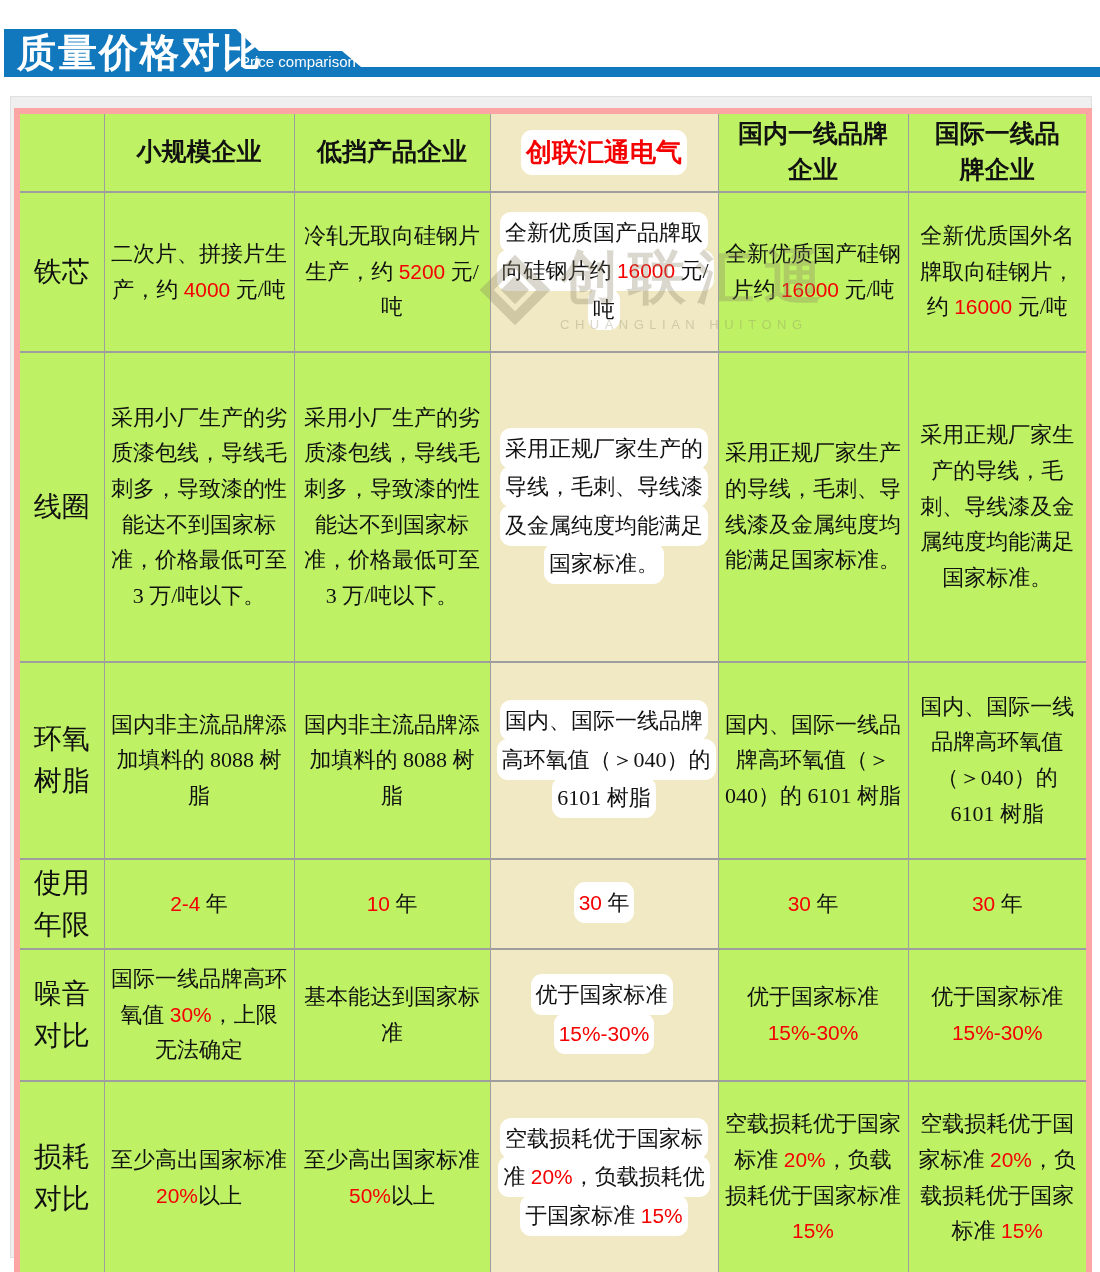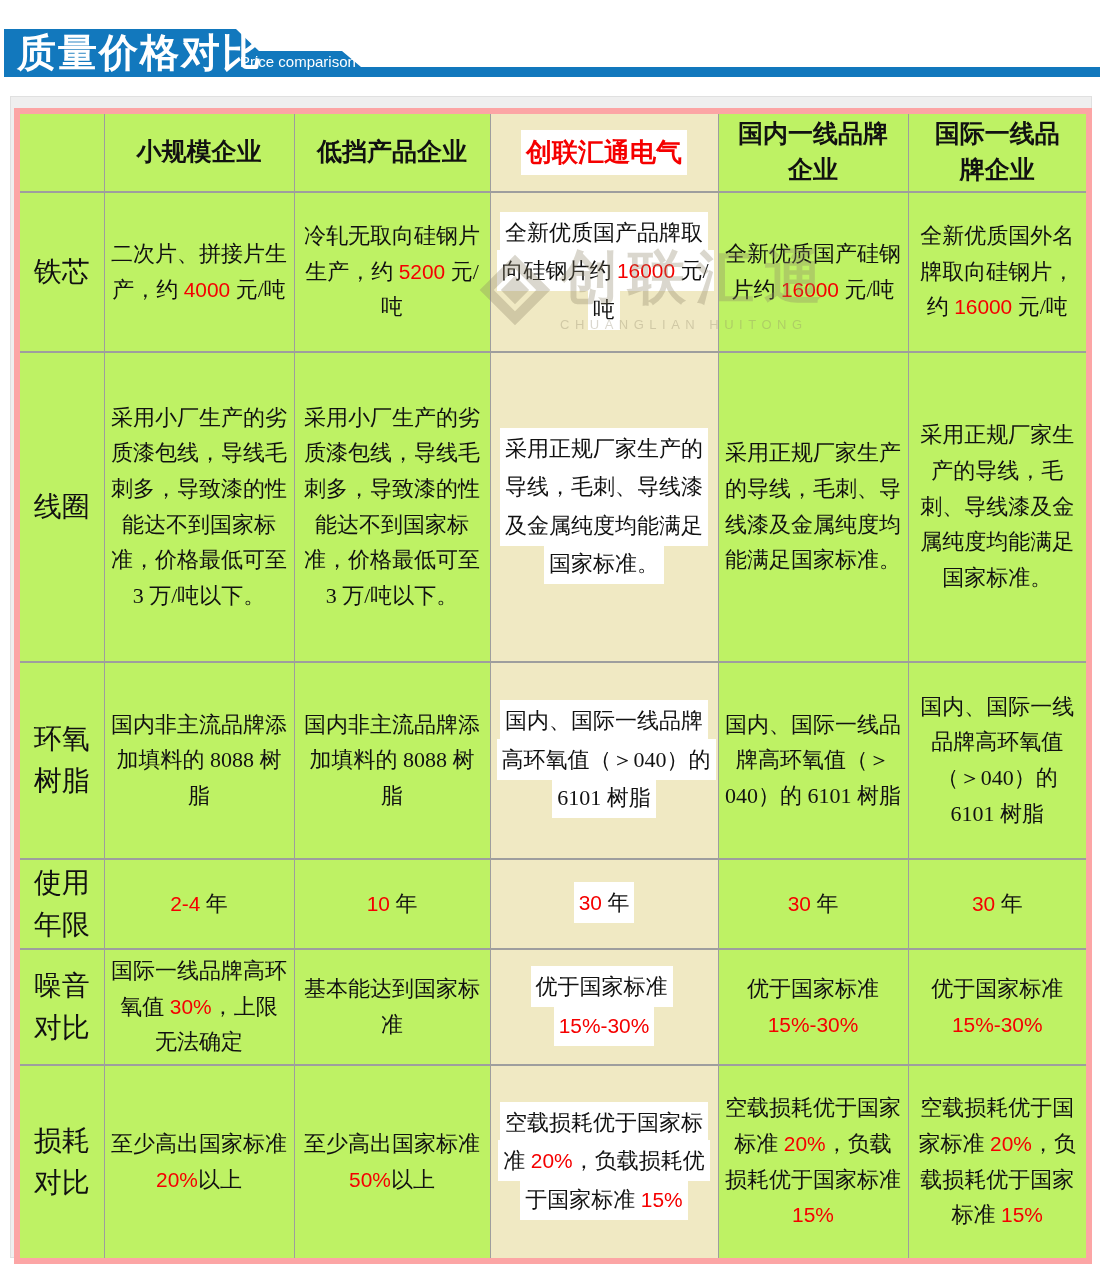--- a/index.html
+++ b/index.html
@@ -43,21 +43,21 @@
   .cmp th,.cmp td{
     border:1px solid var(--border);border-top-width:2px;border-bottom-width:2px;
     text-align:center;vertical-align:middle;padding:2px 6px;
     font-size:22px;line-height:1.62;font-weight:normal;word-break:break-word;
   }
   .cmp thead th{font-size:25px;font-weight:bold;line-height:1.45;padding:2px 14px;}
   .cmp th.rowlabel{font-size:28px;font-weight:normal;padding:2px 10px;line-height:1.5;}
   .cmp td.hl-col,.cmp th.hl-col{background:var(--cream);}
   .cmp .hl{
     background:#ffffff;padding:8px 5px;line-height:1.75;
-    box-decoration-break:clone;-webkit-box-decoration-break:clone;
+    box-decoration-break:clone;border-radius:11px;-webkit-box-decoration-break:clone;
   }
   .cmp thead th.brand .hl{color:var(--red);font-weight:bold;font-size:26px;}
   .cmp .red{
     color:var(--red);
     font-family:"Liberation Sans","DejaVu Sans",sans-serif;font-size:0.95em;
   }
   
   .watermark{
     position:absolute;left:490px;top:248px;display:flex;align-items:center;gap:20px;
     opacity:.32;color:var(--wm);pointer-events:none;z-index:5;
@@ -125,21 +125,21 @@
         <td><span>国内、国际一线品牌高环氧值（＞040）的 6101 树脂</span></td>
       </tr>
       <tr style="height: 60px;">
         <th class="rowlabel">使用年限</th>
         <td><span class="red">2-4</span><span> 年</span></td>
         <td><span class="red">10</span><span> 年</span></td>
         <td class="hl-col"><span class="hl"><span class="red">30</span><span> 年</span></span></td>
         <td><span class="red">30</span><span> 年</span></td>
         <td><span class="red">30</span><span> 年</span></td>
       </tr>
-      <tr style="height: 116px;">
+      <tr style="height: 132px;">
         <th class="rowlabel">噪音对比</th>
         <td><span>国际一线品牌高环氧值 </span><span class="red">30%</span><span>，上限无法确定</span></td>
         <td><span>基本能达到国家标准</span></td>
         <td class="hl-col"><span class="hl"><span>优于国家标准 </span><span class="red">15%-30%</span></span></td>
         <td><span>优于国家标准 </span><span class="red">15%-30%</span></td>
         <td><span>优于国家标准 </span><span class="red">15%-30%</span></td>
       </tr>
       <tr style="height: 196px;">
         <th class="rowlabel">损耗对比</th>
         <td><span>至少高出国家标准 </span><span class="red">20%</span><span>以上</span></td>

